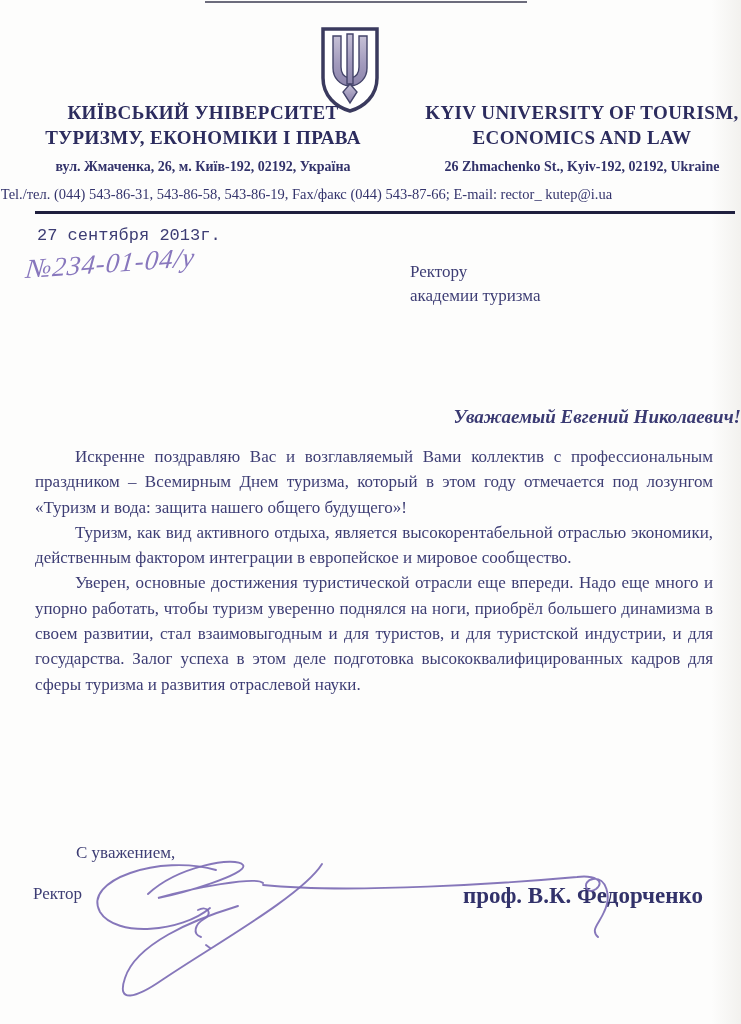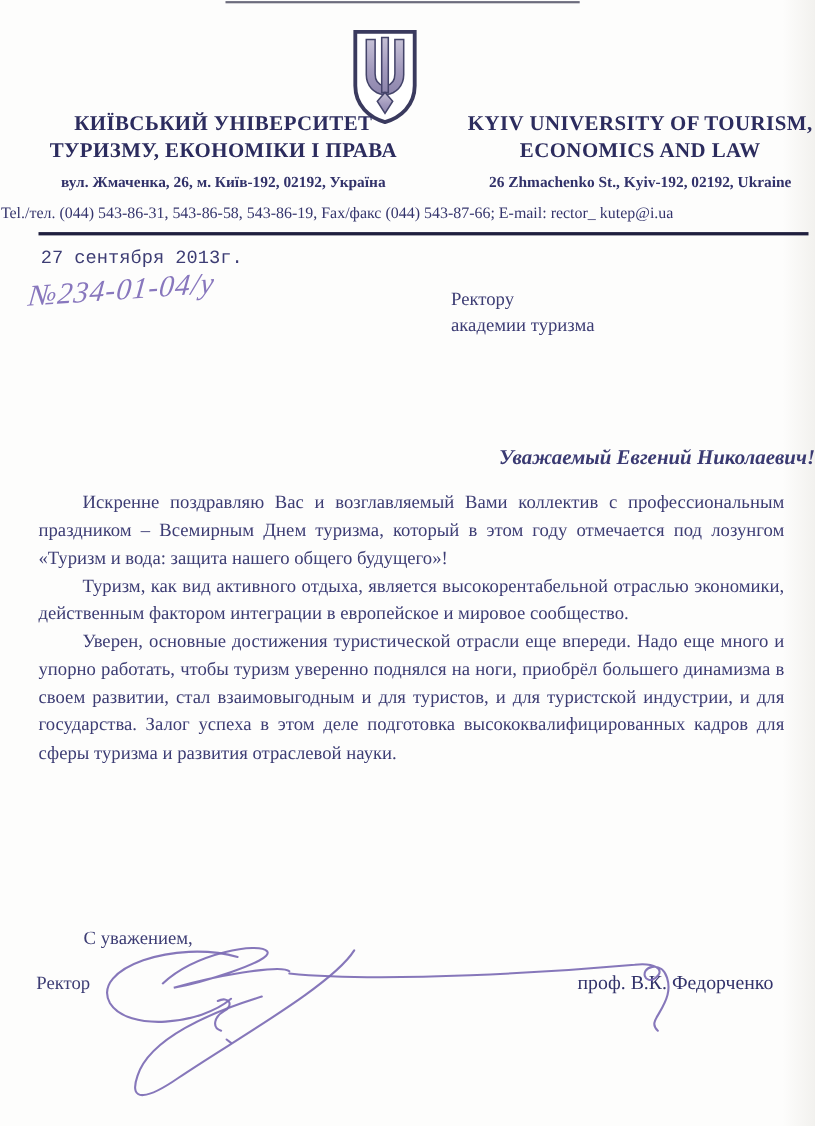--- a/index.html
+++ b/index.html
@@ -34,21 +34,21 @@
     position:absolute;left:0;top:406px;width:741px;text-align:right;
     font-weight:bold;font-style:italic;font-size:19px;color:#3a3a72;
   }
   .body-text{position:absolute;left:35px;top:444px;width:678px;}
   .body-text p{
     margin:0;font-size:17px;line-height:25.3px;text-align:justify;text-indent:40px;
     color:#3d3d74;
   }
   .valediction{position:absolute;left:76px;top:843px;font-size:17px;}
   .signer-title{position:absolute;left:33px;top:884px;font-size:17px;text-align:right;}
-  .signer-name{position:absolute;right:38px;top:883px;font-size:18px;font-weight:normal;color:#32326a;}
+  .signer-name{position:absolute;right:38px;top:883px;font-size:23px;font-weight:bold;color:#32326a;}
   .signature{position:absolute;left:30px;top:850px;width:660px;height:170px;}
   .signature path{fill:none;stroke:#7c6bb4;stroke-width:1.9;stroke-linecap:round;opacity:.92;}
 </style>
 </head>
 <body>
 
 <div class="page">
 
   <div class="artifact-top"></div>
 

